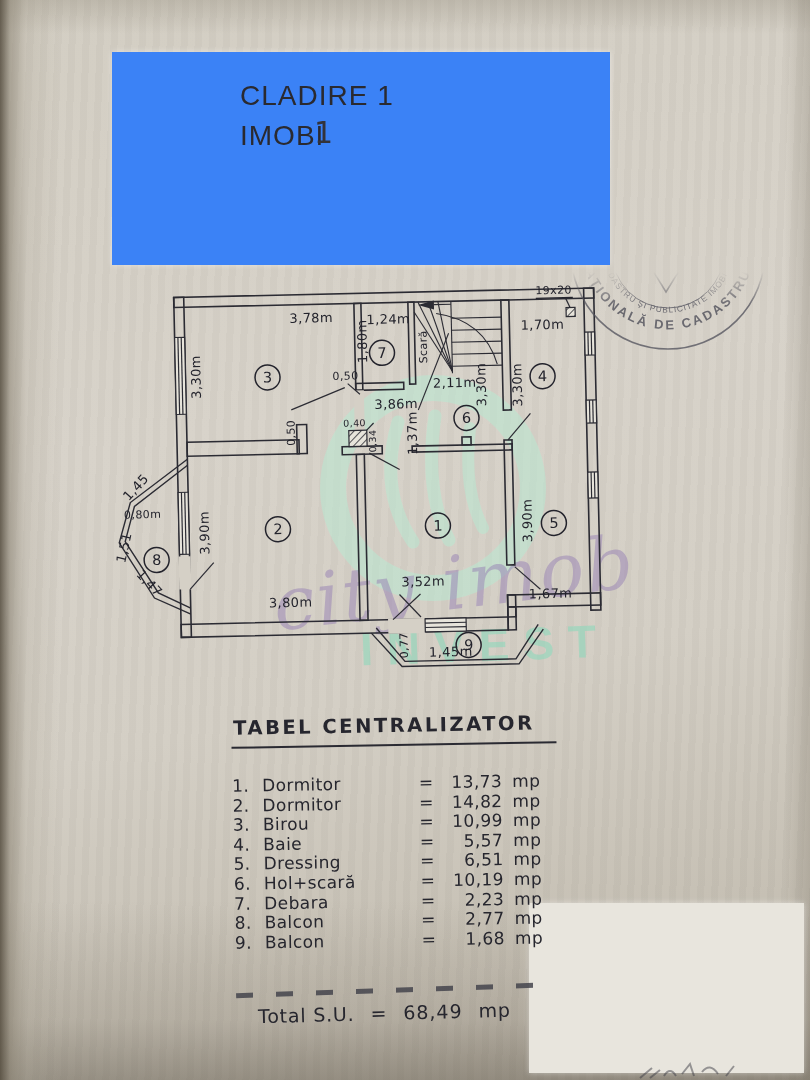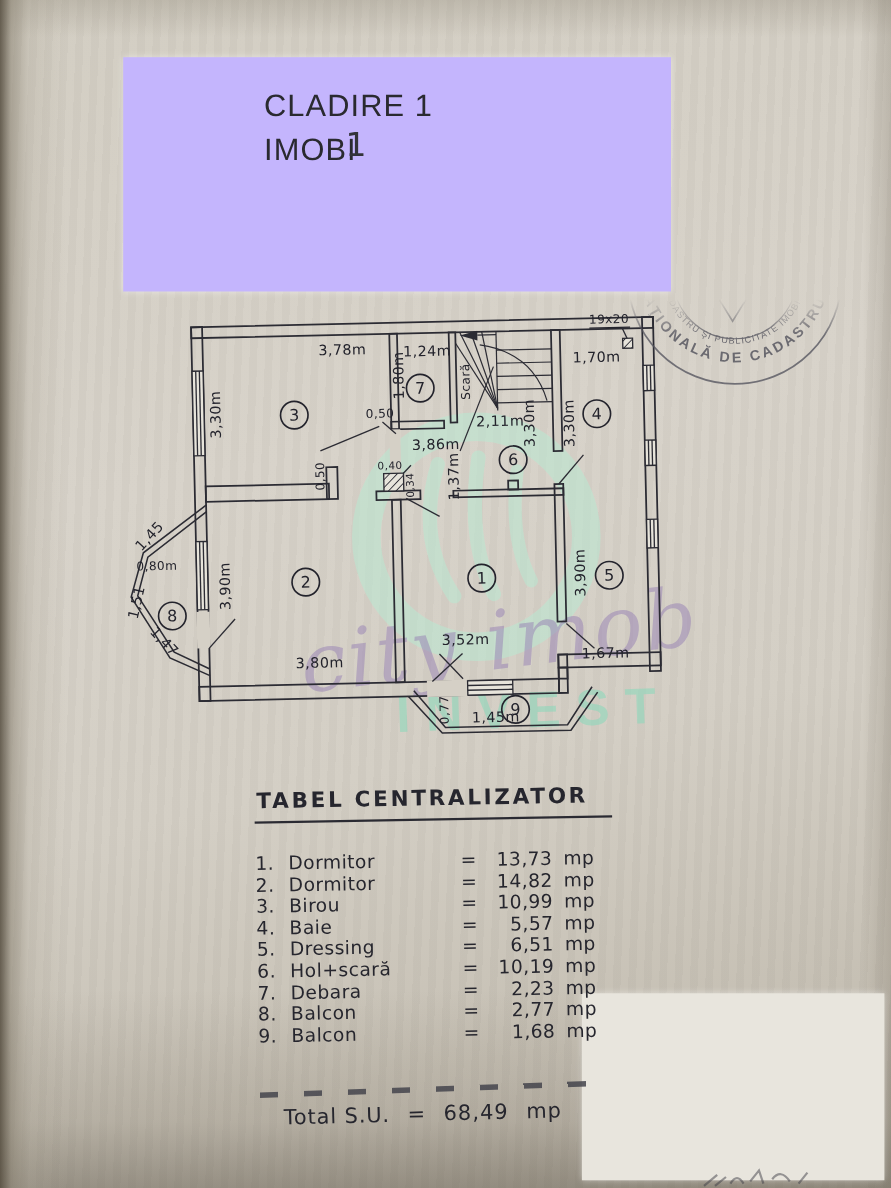--- a/index.html
+++ b/index.html
@@ -7,21 +7,21 @@
        font-family:"DejaVu Sans",sans-serif;background:#c9c3b8;}
   
   .paper{position:absolute;inset:0;
     background:
       linear-gradient(90deg,rgba(84,76,62,.85) 0px,rgba(136,128,112,.55) 10px,rgba(170,163,148,.25) 26px,rgba(0,0,0,0) 60px),
       linear-gradient(270deg,rgba(120,112,98,.28) 0px,rgba(0,0,0,0) 26px),
       linear-gradient(180deg,rgba(150,143,128,.35) 0px,rgba(0,0,0,0) 34px),
       linear-gradient(0deg,rgba(98,91,78,.45) 0px,rgba(130,122,108,.25) 60px,rgba(0,0,0,0) 180px),
       repeating-linear-gradient(92deg,rgba(0,0,0,.018) 0 7px,rgba(255,255,255,.02) 7px 14px),
       linear-gradient(168deg,#d2cdc2 0%,#d7d2c9 38%,#d3cec4 62%,#c4beb2 86%,#b3ac9f 100%);}
-  .whitebox{position:absolute;background:#c4b5fd;box-shadow:0 0 6px rgba(255,255,255,.45);}
+  .whitebox{position:absolute;background:#3b82f6;box-shadow:0 0 6px rgba(255,255,255,.45);}
   #title-box{left:112px;top:52px;width:498px;height:213px;}
   #blank-box{left:529px;top:903px;width:275px;height:170px;background:#e8e5dd;}
   .title-line1{position:absolute;left:128px;top:28px;font-family:"Liberation Sans",sans-serif;
      font-size:28px;letter-spacing:1px;color:#2a2a30;font-weight:500;}
   .title-line2{position:absolute;left:128px;top:68px;font-family:"Liberation Sans",sans-serif;
      font-size:28px;letter-spacing:1px;color:#2a2a30;font-weight:500;}
   .title-floor{position:absolute;left:202px;top:63px;font-family:"DejaVu Sans",sans-serif;
      font-size:30px;color:#33333a;font-weight:400;}
   
   #plan-wrap{position:absolute;left:100px;top:275px;width:550px;height:420px;transform:rotate(-1.3deg);}

